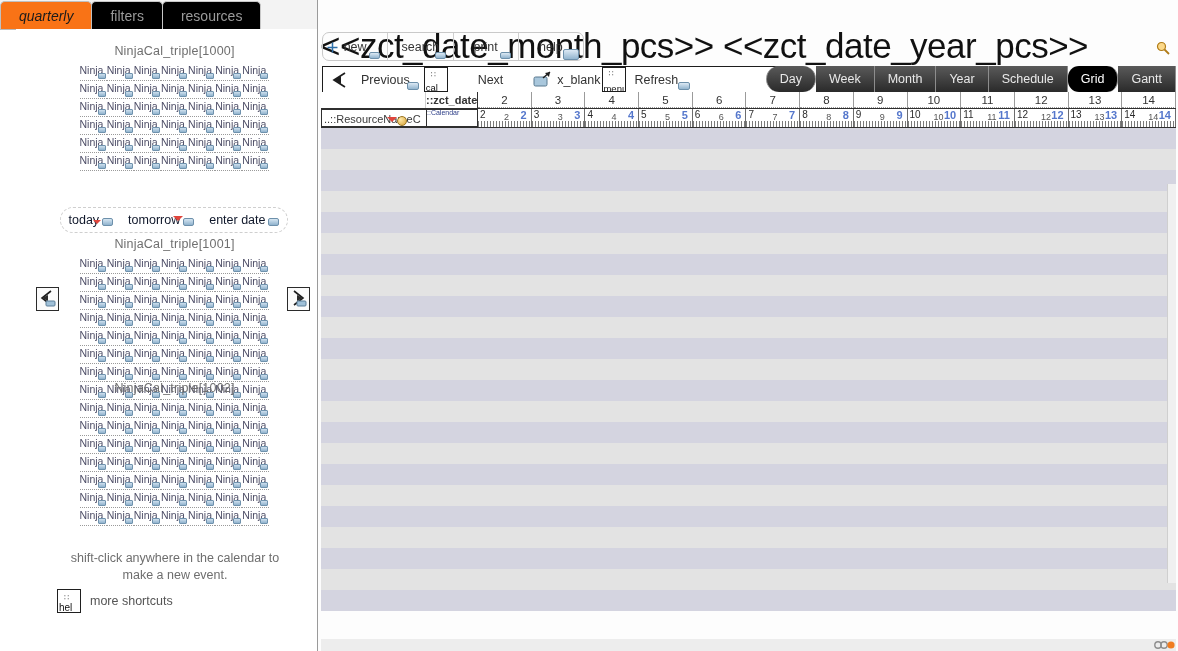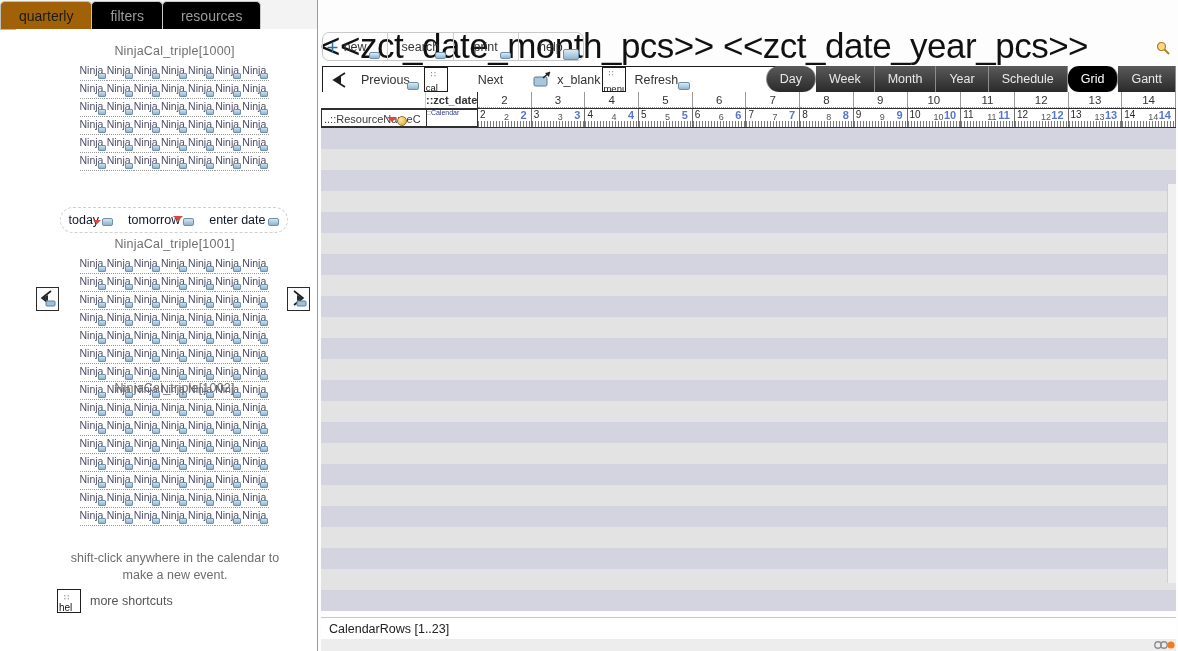--- a/index.html
+++ b/index.html
@@ -31,24 +31,24 @@
     border-radius:5px 5px 0 0;
     background:#000000;
     color:#9b9b9b;
     font-size:14px;
     margin-right:-1px;
     box-sizing:border-box;
     white-space:nowrap;
     cursor:pointer;
   }
   .tab.active{
-    background:#a16207;
+    background:#f97316;
     color:#1b1b1b;
     border-color:#c0c0c0;
-    position:relative;z-index:3;
+    position:relative;z-index:3;font-style:italic;
   }
   #left-body{
     position:absolute;left:16px;top:29px;width:317px;height:622px;
     background:#ffffff;
     overflow:hidden;
   }
   .cal-block{position:absolute;left:0;width:317px;}
   .cal-title{
     text-align:center;
     font-size:12.5px;
@@ -734,20 +734,19 @@
         <div class="grid-row even"></div>
         <div class="grid-row odd"></div>
         <div class="grid-row even"></div>
         <div class="grid-row odd"></div>
         <div class="grid-row even"></div>
         <div class="grid-row odd"></div>
       </div>
     <div id="right-scrollbar"></div>
   </div>
 
-  <div id="statusbar">CalendarRows [1..23]</div>
   <div id="bottom-strip"></div>
   <svg id="resize-grip" viewBox="0 0 24 14">
     <circle cx="6" cy="9" r="3.2" fill="none" stroke="#8e8e8e" stroke-width="1.4"></circle>
     <circle cx="12" cy="9" r="3.2" fill="none" stroke="#8e8e8e" stroke-width="1.4"></circle>
     <circle cx="19" cy="9" r="3.6" fill="#f07c21"></circle>
   </svg>
 </div>
 
 </body></html>

